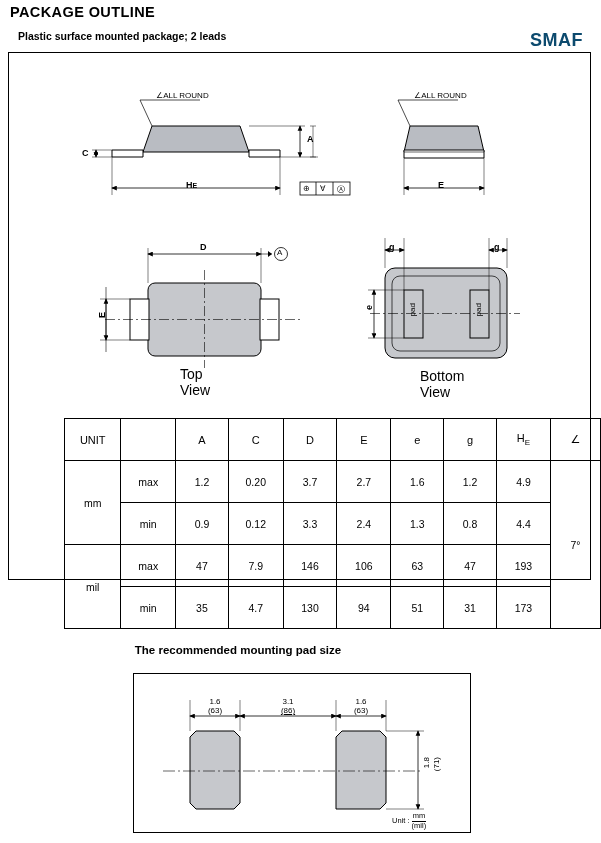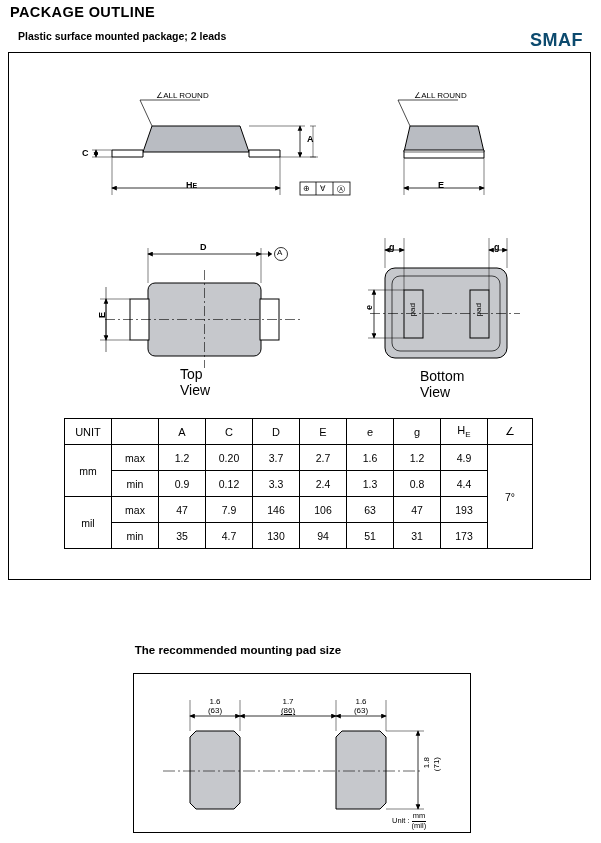--- a/index.html
+++ b/index.html
@@ -85,21 +85,21 @@
     position: absolute;
     left: 64px;
     top: 418px;
     border-collapse: collapse;
     font-size: 10.5px;
   }
   .dim-table td, .dim-table th {
     border: 1px solid #000;
     text-align: center;
     font-weight: normal;
-    padding: 0;
+    padding: 8px;
     height: 25px;
   }
   .dim-table .c-unit { width: 46px; }
   .dim-table .c-mm   { width: 46px; }
   .dim-table .c-val  { width: 46px; }
   .dim-table .c-ang  { width: 44px; }
   .dim-table .hdr td { font-size: 11px; }
   .dim-table .sub { font-size: 8px; vertical-align: sub; }
   .ang-sym { font-size: 12px; }
   .caption { font-size: 14px; text-align: left; }
@@ -326,21 +326,21 @@
     </tr>
   </tbody>
     </table>
 
   <div class="mount-title">The recommended mounting pad size</div>
   <div class="mount-box"></div>
 
   <div style="position:absolute;left:190px;top:697px;width:50px;text-align:center;font-size:8px;">1.6</div>
   <div style="position:absolute;left:190px;top:706px;width:50px;text-align:center;font-size:8px;">(63)</div>
 
-  <div style="position:absolute;left:263px;top:697px;width:50px;text-align:center;font-size:8px;">1.7</div>
+  <div style="position:absolute;left:263px;top:697px;width:50px;text-align:center;font-size:8px;">3.1</div>
   <div style="position:absolute;left:263px;top:706px;width:50px;text-align:center;font-size:8px;text-decoration:underline;">(86)</div>
 
   <div style="position:absolute;left:336px;top:697px;width:50px;text-align:center;font-size:8px;">1.6</div>
   <div style="position:absolute;left:336px;top:706px;width:50px;text-align:center;font-size:8px;">(63)</div>
 
   <div style="position:absolute;left:422px;top:757px;" class="vert-text">1.8</div>
   <div style="position:absolute;left:432px;top:757px;" class="vert-text">(71)</div>
 
   <div class="unit-note" style="left:392px;top:812px;">
     <span>Unit :</span>

